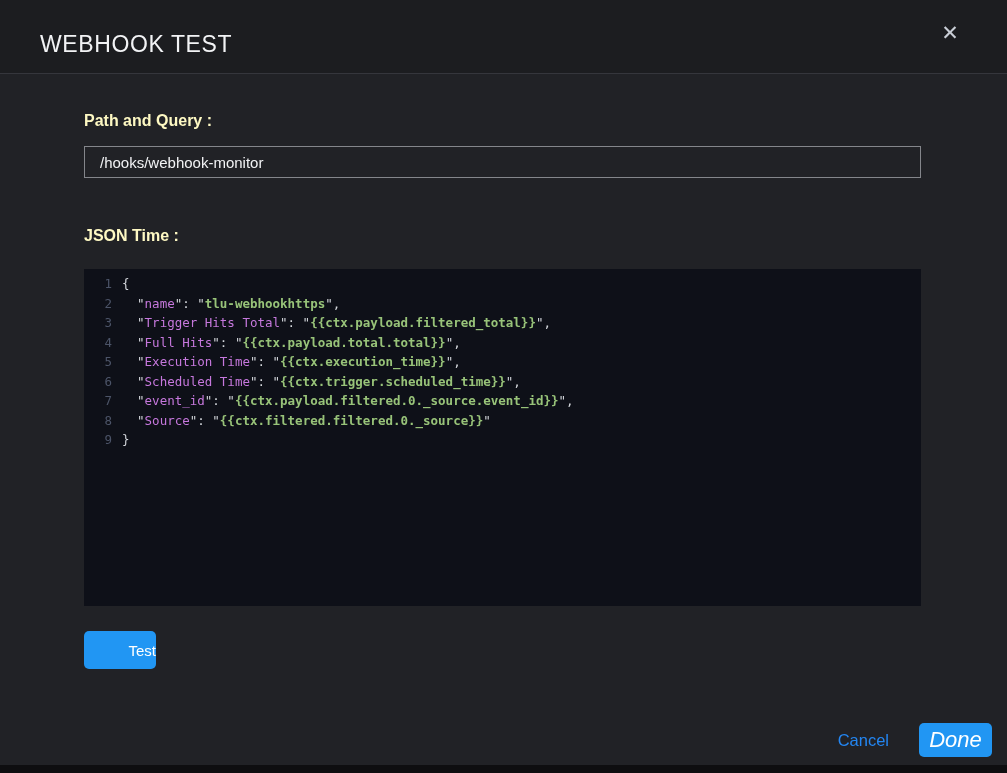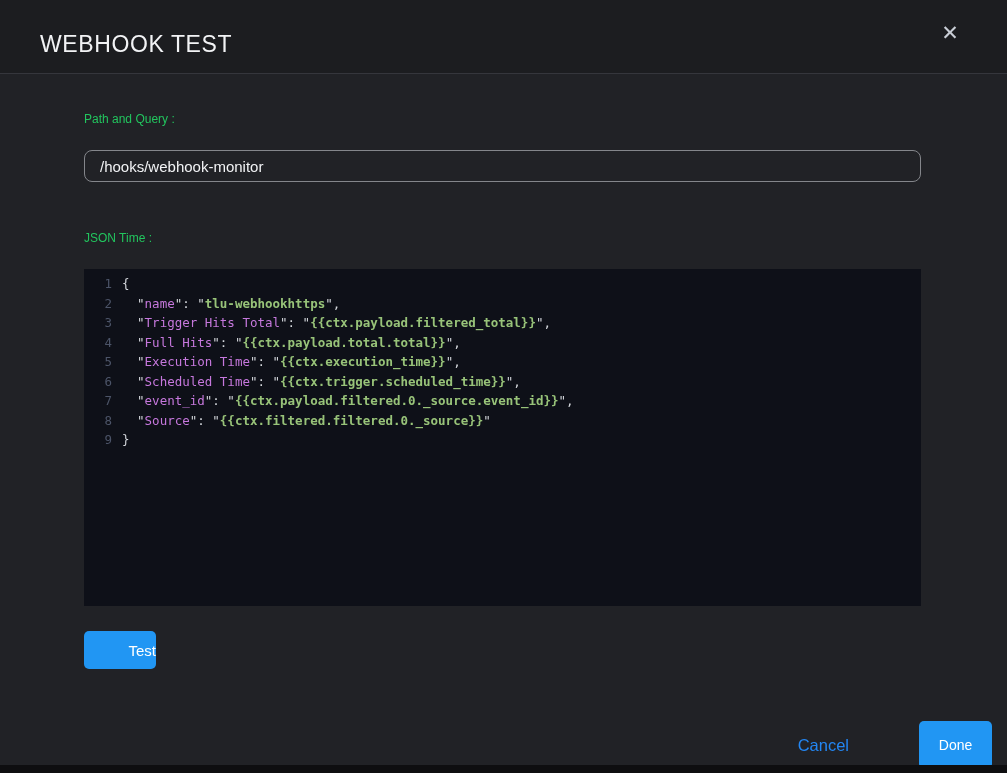--- a/index.html
+++ b/index.html
@@ -43,33 +43,34 @@
     line-height: 26px;
     text-align: center;
     cursor: pointer;
     font-family: "Liberation Sans", sans-serif;
   }
 
   
   .modal-body { padding: 30px 86px 0 84px; }
 
   .field-label {
-    color: #22c55e;
-    font-size: 12px;
+    color: #fef9c3;
+    font-size: 16px;
     margin-top: 8px;
+    font-weight: bold;
   }
 
   .path-input {
     display: block;
     width: 837px;
     height: 32px;
-    margin-top: 24px;
+    margin-top: 16px;
     background: transparent;
     border: 1px solid #84868b;
-    border-radius: 8px;
+    border-radius: 0;
     color: #f2f3f5;
     font-size: 15px;
     padding: 0 15px;
     font-family: "Liberation Sans", sans-serif;
     outline: none;
   }
 
   .json-label { margin-top: 49px; }
 
   
@@ -113,44 +114,44 @@
     font-size: 15px;
     cursor: pointer;
     font-family: "Liberation Sans", sans-serif;
     text-align: right;
   }
 
   
   .modal-footer {
     position: absolute;
     right: 15px;
-    bottom: 4px;
+    bottom: 16px;
     display: flex;
     align-items: center;
-    gap: 40px;
   }
   .cancel-link {
     background: none;
     border: none;
     color: #2386f2;
     font-size: 16.5px;
     cursor: pointer;
     margin-right: 30px;
     font-family: "Liberation Sans", sans-serif;
   }
   .done-btn {
     width: 73px;
-    height: 48px;
+    height: 34px;
     background: var(--accent, #2196f3);
     border: none;
     border-radius: 5px;
     color: #ffffff;
-    font-size: 14px;
-    cursor: pointer;
-    font-family: "Liberation Sans", sans-serif;
+    font-size: 22px;
+    cursor: pointer;
+    font-family: "Liberation Sans", sans-serif;
+    font-style: italic;
   }
 
   .bottom-strip {
     position: absolute;
     left: 0;
     bottom: 0;
     width: 100%;
     height: 8px;
     background: #0e0e10;
   }

